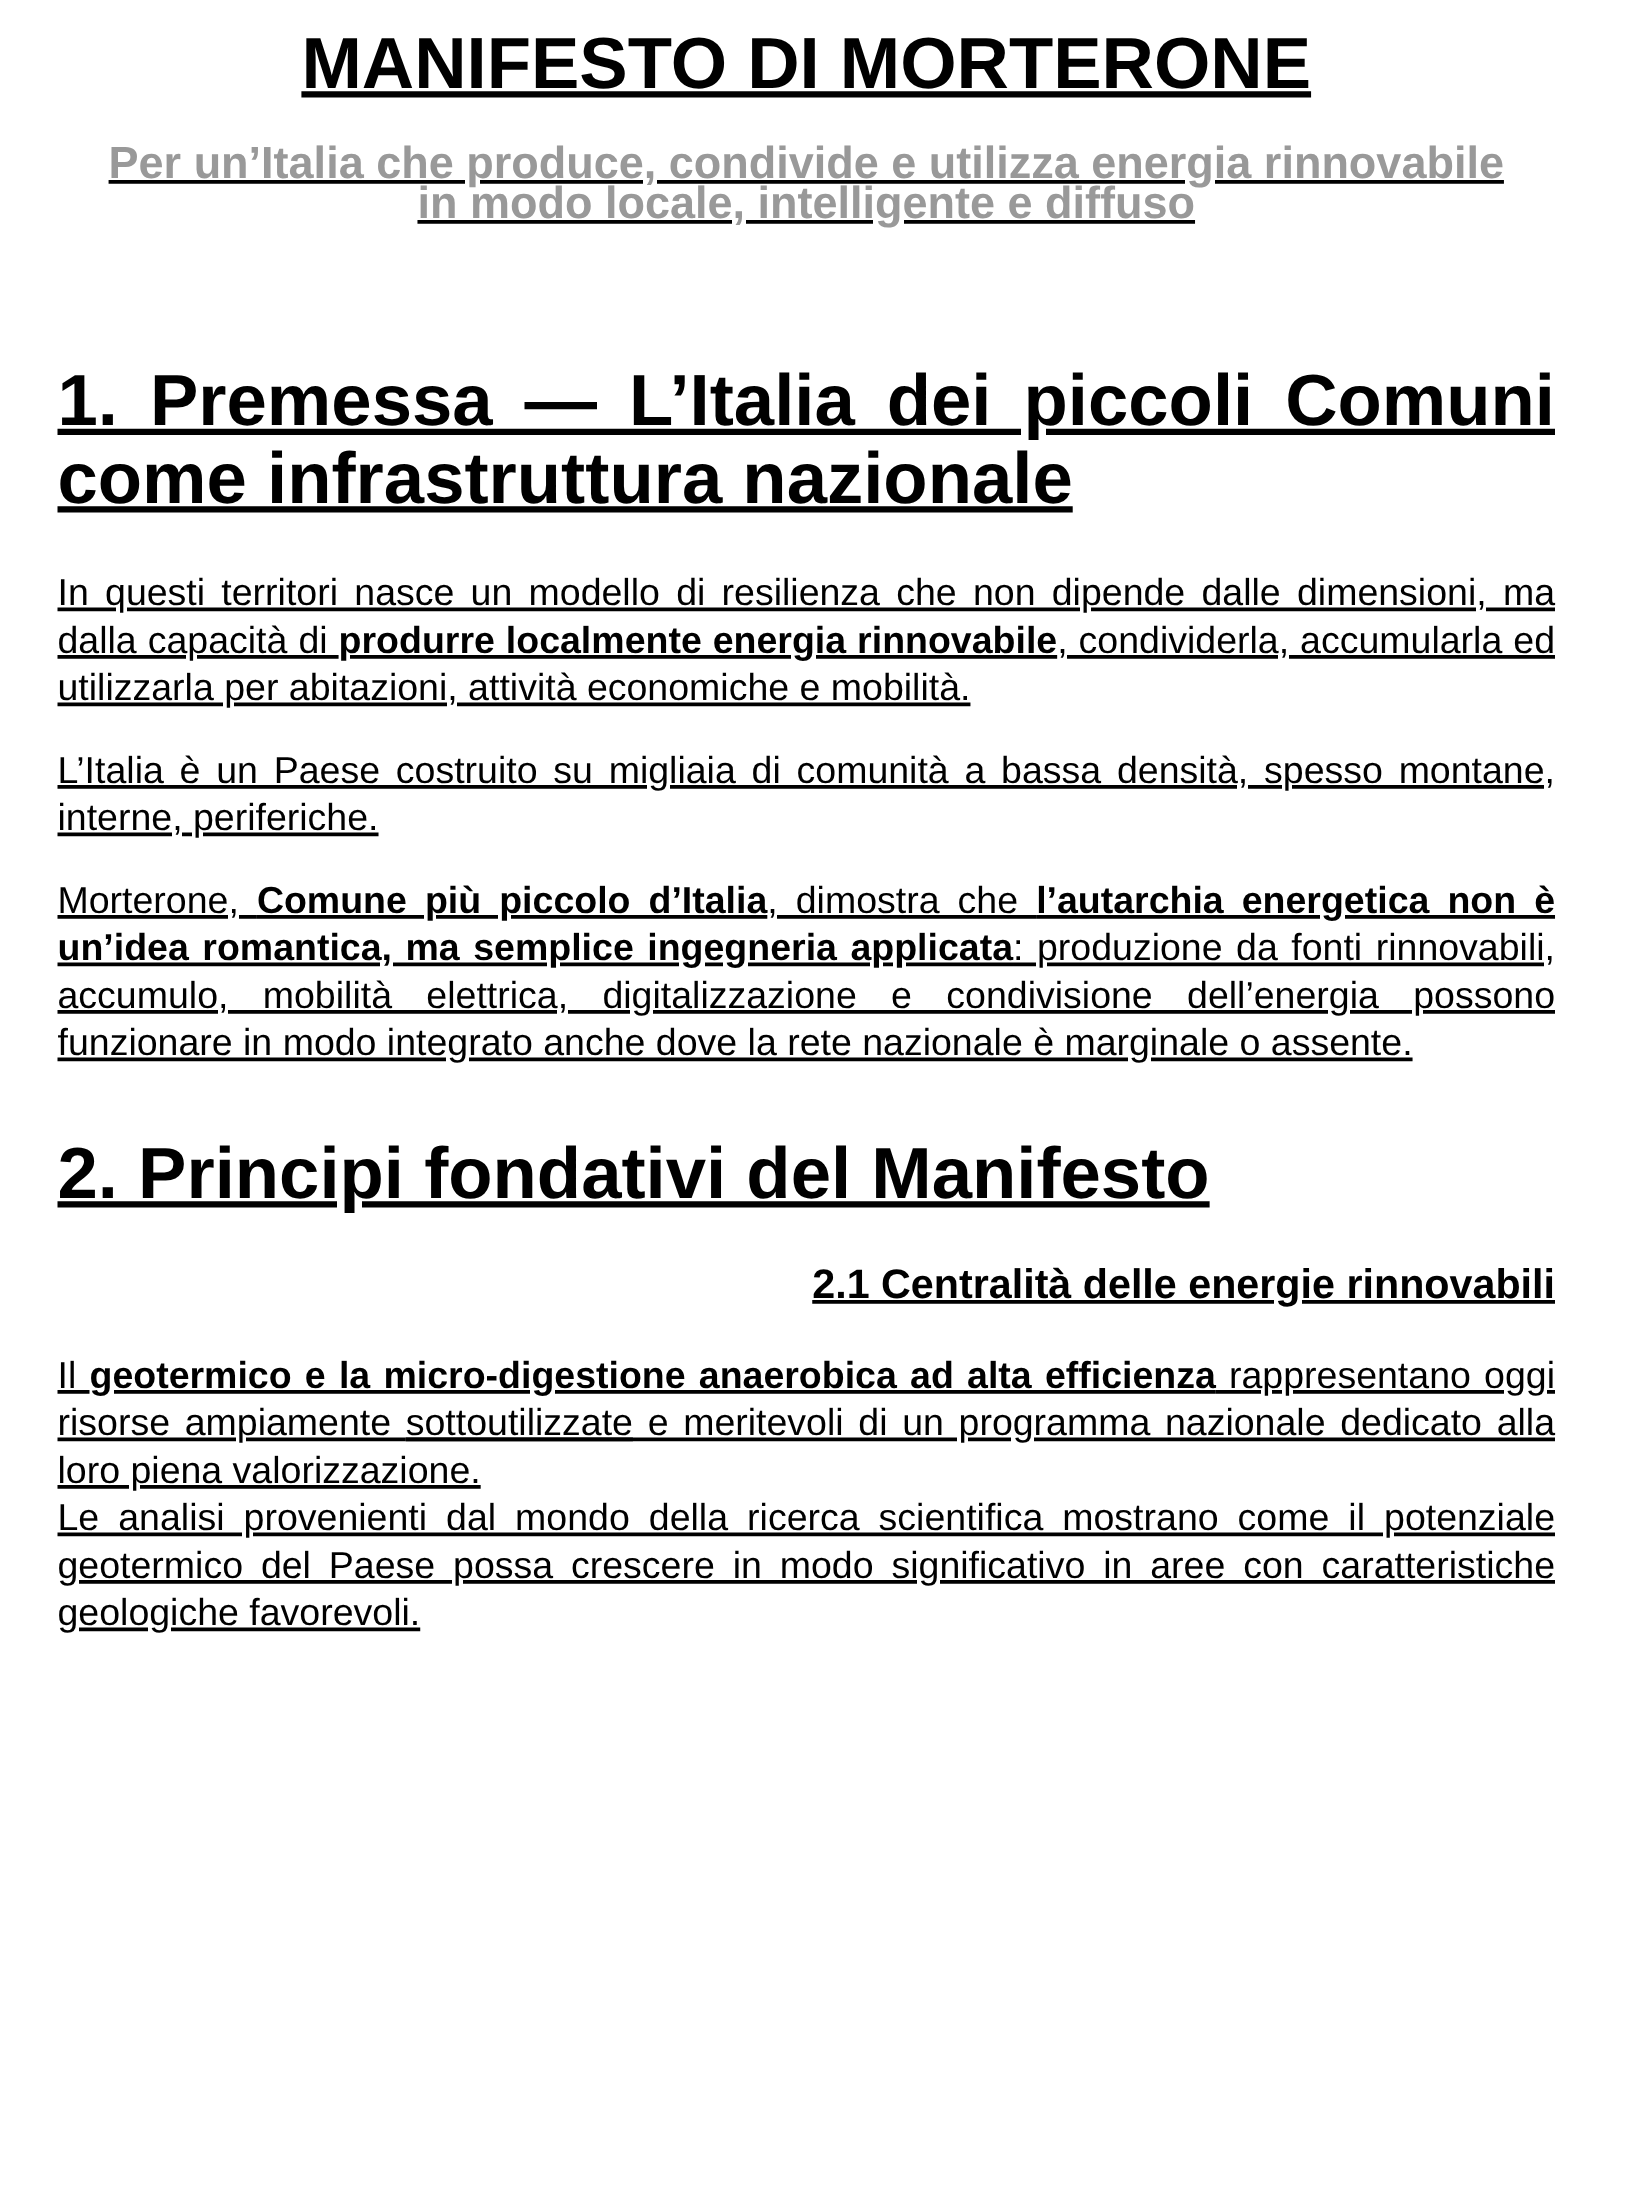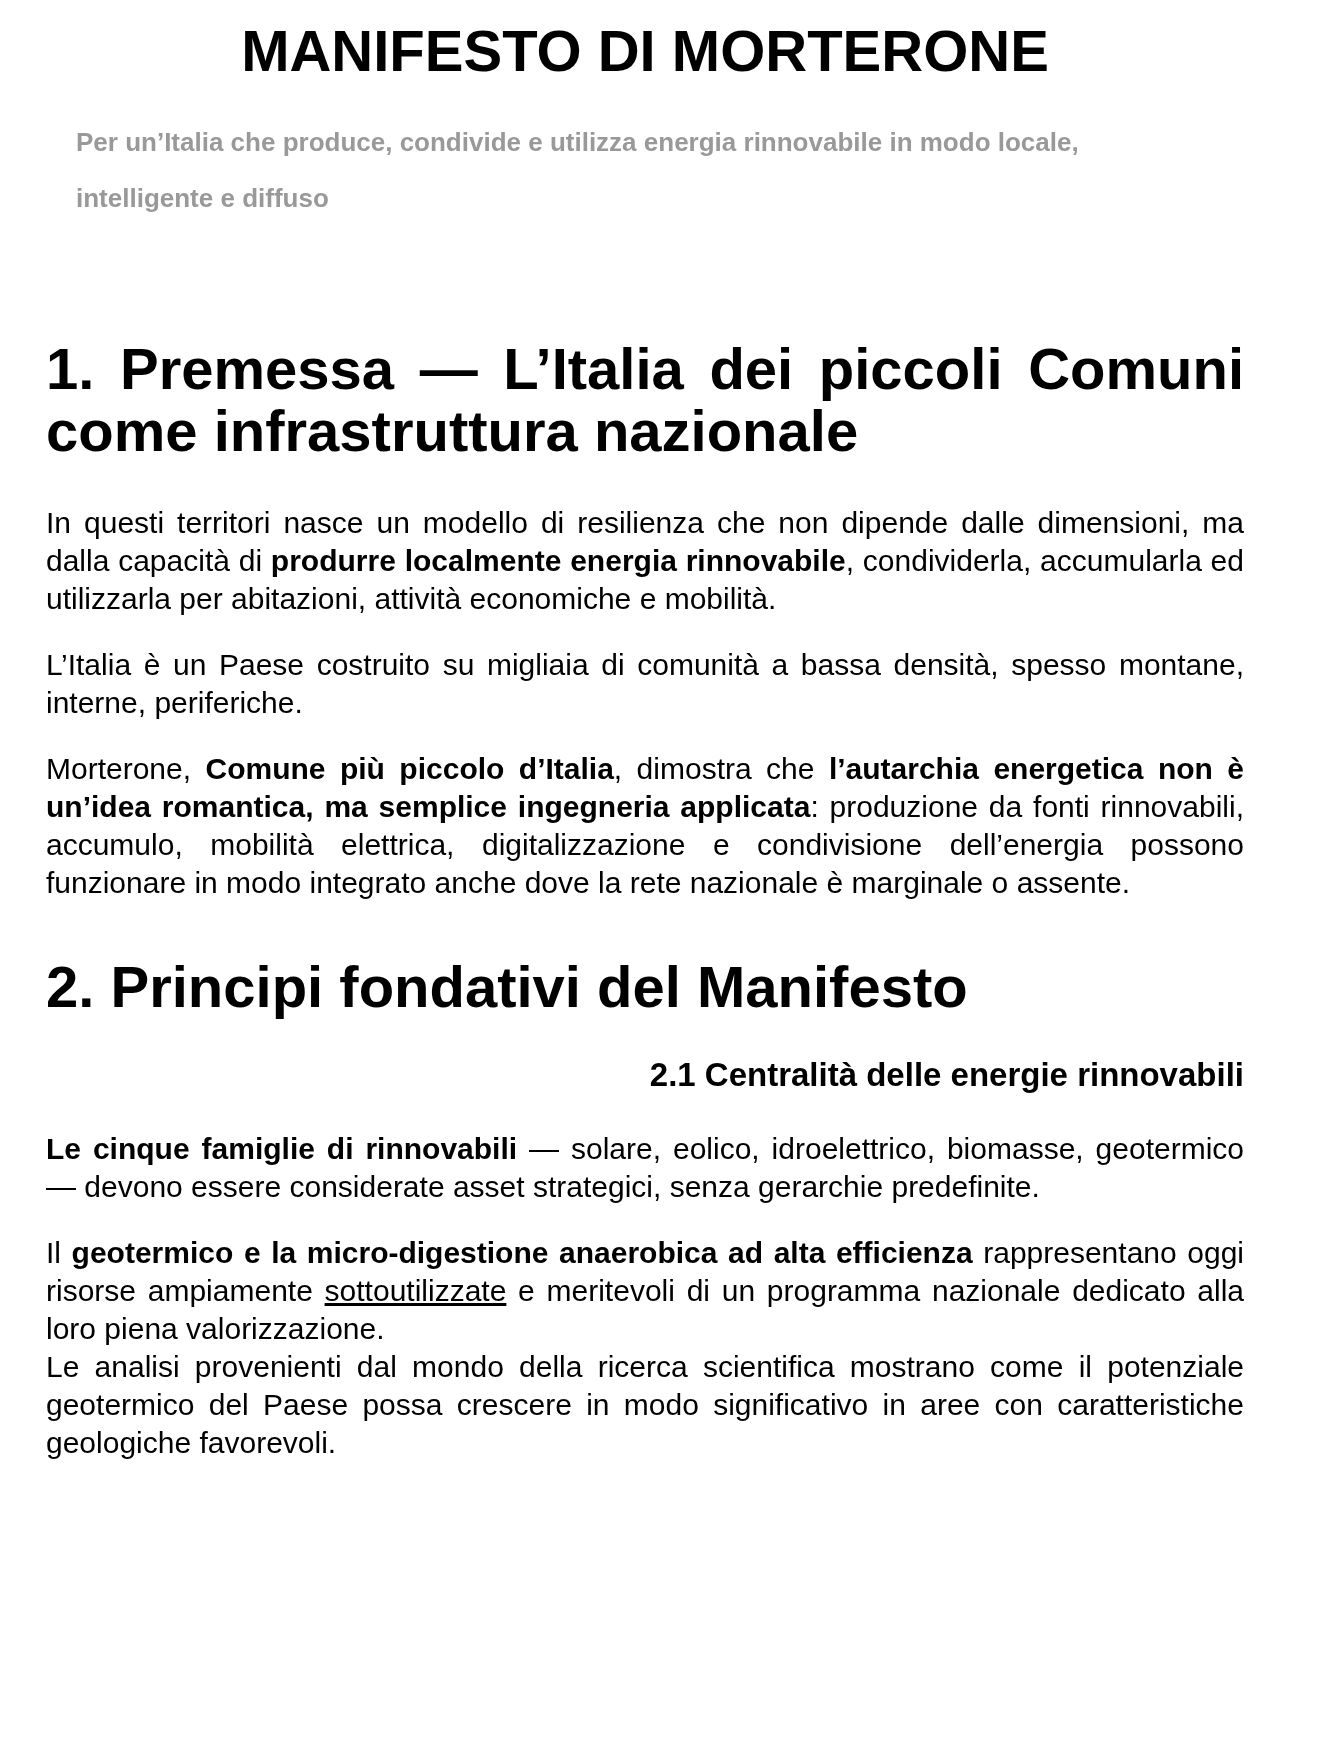--- a/index.html
+++ b/index.html
@@ -9,35 +9,36 @@
     background: #ffffff;
     color: #000000;
     font-family: "Liberation Sans", "DejaVu Sans", sans-serif;
     overflow: hidden;
   }
   .page {
     box-sizing: border-box;
     width: 1320px;
     height: 1644px;
     padding: 16px 76px 0 46px;
+    text-decoration: underline;
   }
   .doc-title {
     font-size: 58px;
     font-weight: 700;
     line-height: 70px;
     text-align: center;
     margin: 0 0 28px 0;
     letter-spacing: 0;
   }
   .doc-subtitle {
-    font-size: 26px;
+    font-size: 36px;
     font-weight: 700;
     color: #999999;
-    line-height: 56px;
-    text-align: left;
+    line-height: 32px;
+    text-align: center;
     margin: 0 30px;
   }
   .heading-1 {
     font-size: 58px;
     font-weight: 700;
     line-height: 62px;
     text-align: justify;
     margin: 112px 0 42px 0;
   }
   .heading-1.second {
@@ -78,18 +79,17 @@
 
     <p class="body-text"><span>Morterone, </span><b>Comune più piccolo d’Italia</b><span>, dimostra che </span><b>l’autarchia energetica non è un’idea romantica, ma semplice ingegneria applicata</b><span>: produzione da fonti rinnovabili, accumulo, mobilità elettrica, digitalizzazione e condivisione dell’energia possono funzionare in modo integrato anche dove la rete nazionale è marginale o assente.</span></p>
 
   </section>
 
   <section>
     <h2 class="heading-1 second">2. Principi fondativi del Manifesto</h2>
 
     <h3 class="heading-2">2.1 Centralità delle energie rinnovabili</h3>
 
-    <p class="body-text"><b>Le cinque famiglie di rinnovabili</b><span> — solare, eolico, idroelettrico, biomasse, geotermico — devono essere considerate asset strategici, senza gerarchie predefinite.</span></p>
 
     <p class="body-text"><span>Il </span><b>geotermico e la micro-digestione anaerobica ad alta efficienza</b><span> rappresentano oggi risorse ampiamente </span><u>sottoutilizzate</u><span> e meritevoli di un programma nazionale dedicato alla loro piena valorizzazione.</span><br><span>Le analisi provenienti dal mondo della ricerca scientifica mostrano come il potenziale geotermico del Paese possa crescere in modo significativo in aree con caratteristiche geologiche favorevoli.</span></p>
   </section>
 
 </div>
 
 </body></html>

